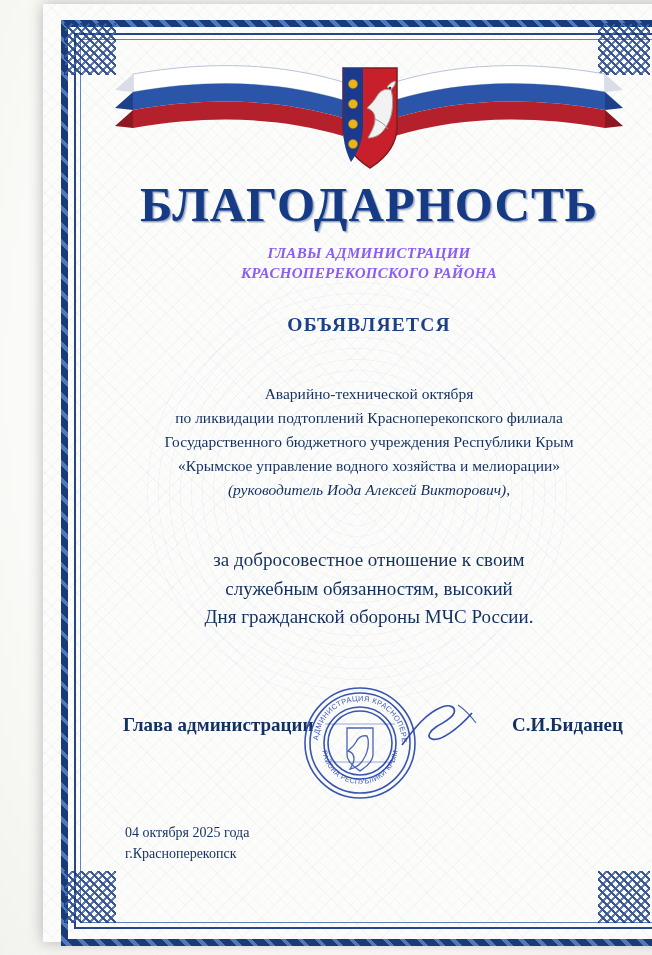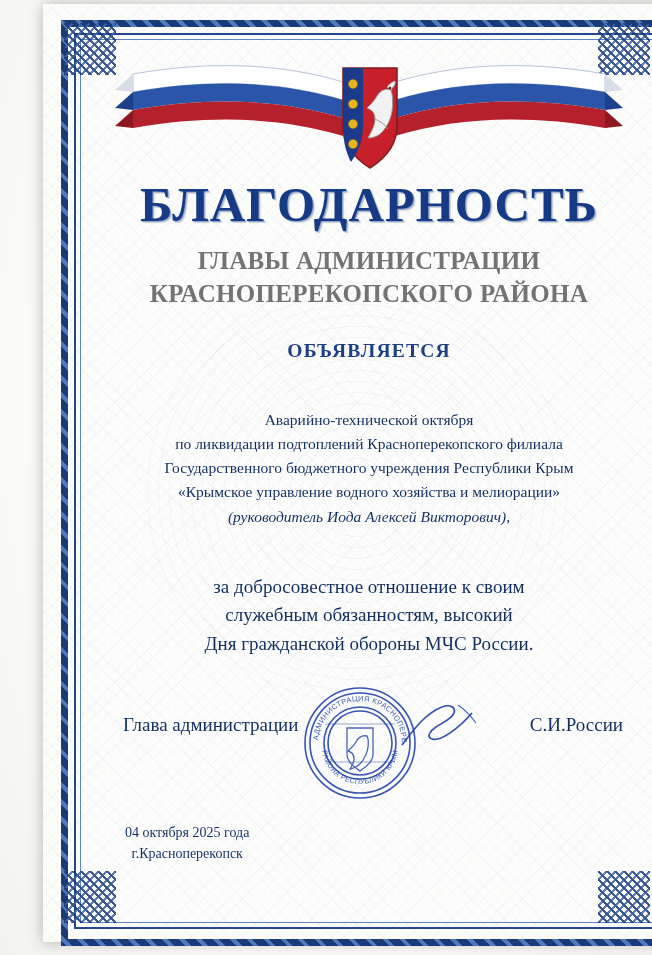--- a/index.html
+++ b/index.html
@@ -107,25 +107,26 @@
     font-weight: bold;
     font-size: 49px;
     letter-spacing: 1px;
     color: #173a84;
     text-shadow: 1px 1px 0 #8fa9d6, 2px 2px 1px rgba(0,0,0,0.18);
     margin: 0 0 14px 0;
     line-height: 1.05;
   }
   .subtitle {
     font-weight: bold;
-    font-size: 25px;
-    color: #737373;
+    font-size: 15px;
+    color: #8b5cf6;
     line-height: 1.32;
     letter-spacing: 0.3px;
     margin: 0 0 30px 0;
+    font-style: italic;
   }
   .declare {
     font-weight: bold;
     font-size: 19.5px;
     color: #1d3f86;
     letter-spacing: 1.2px;
     margin: 0 0 46px 0;
   }
   .recipient {
     font-size: 15.5px;
@@ -147,41 +148,41 @@
   
   .sign-row {
     position: absolute;
     left: 80px; top: 710px;
     width: 500px;
     display: flex;
     justify-content: space-between;
     align-items: baseline;
   }
   .sign-title, .sign-name {
-    font-weight: normal;
+    font-weight: bold;
     font-size: 19px;
     color: #13305f;
   }
 
   .stamp {
     position: absolute;
     left: 258px; top: 680px;
     width: 118px; height: 118px;
   }
   .signature-stroke {
     position: absolute;
     left: 355px; top: 695px;
     width: 90px; height: 60px;
     pointer-events: none;
   }
 
   .place-date {
     position: absolute;
     left: 82px; top: 818px;
-    text-align: center;
+    text-align: left;
     font-size: 14px;
     color: #14305f;
     line-height: 1.5;
   }
 </style>
 </head>
 <body>
 
 <div class="page">
   <div class="paper">
@@ -255,21 +256,21 @@
 
       <div class="reason">
         <div>за добросовестное отношение к своим</div>
         <div>служебным обязанностям, высокий</div>
         <div>Дня гражданской обороны МЧС России.</div>
       </div>
     </div>
 
     <div class="sign-row">
       <div class="sign-title">Глава администрации</div>
-      <div class="sign-name">С.И.России</div>
+      <div class="sign-name">С.И.Биданец</div>
     </div>
 
     <div class="stamp">
       <svg width="118" height="118" viewBox="0 0 118 118">
         <g fill="none" stroke="#1f3fa8" stroke-width="1.6" opacity="0.88">
           <circle cx="59" cy="59" r="55"></circle>
           <circle cx="59" cy="59" r="50"></circle>
           <circle cx="59" cy="59" r="36"></circle>
           <circle cx="59" cy="59" r="32"></circle>
         </g>

